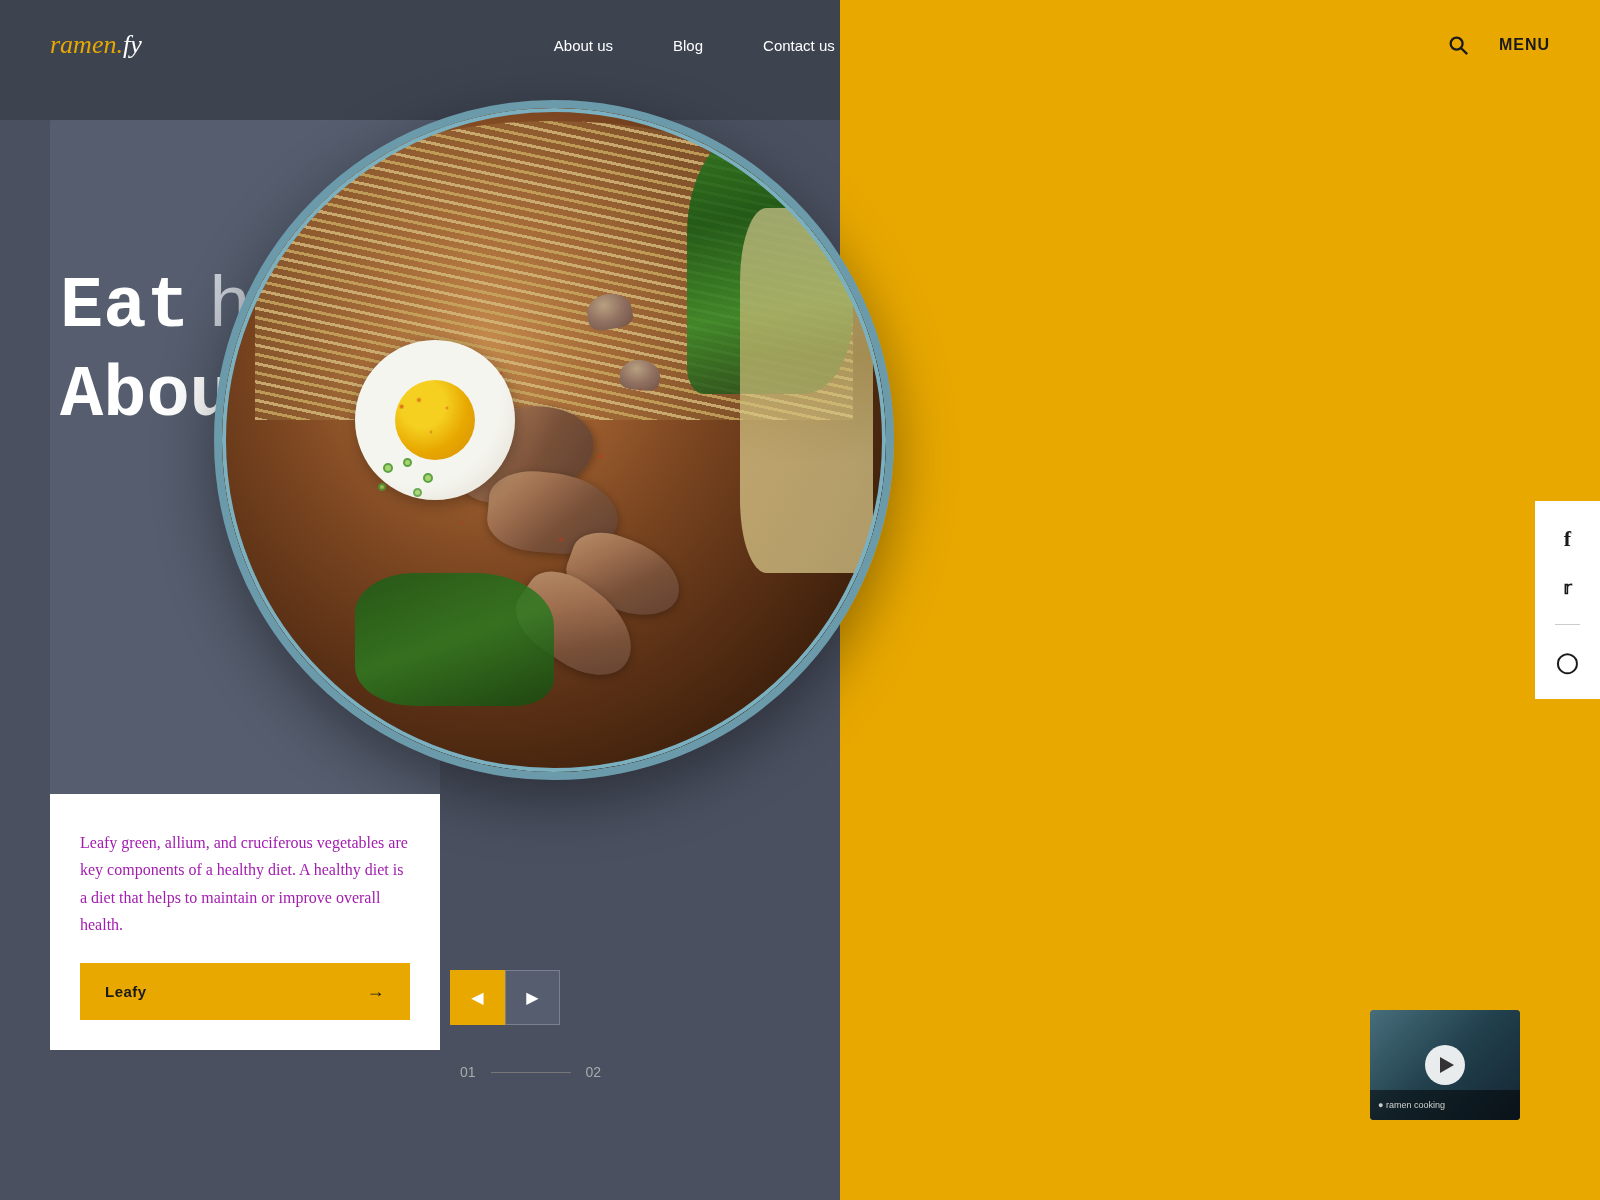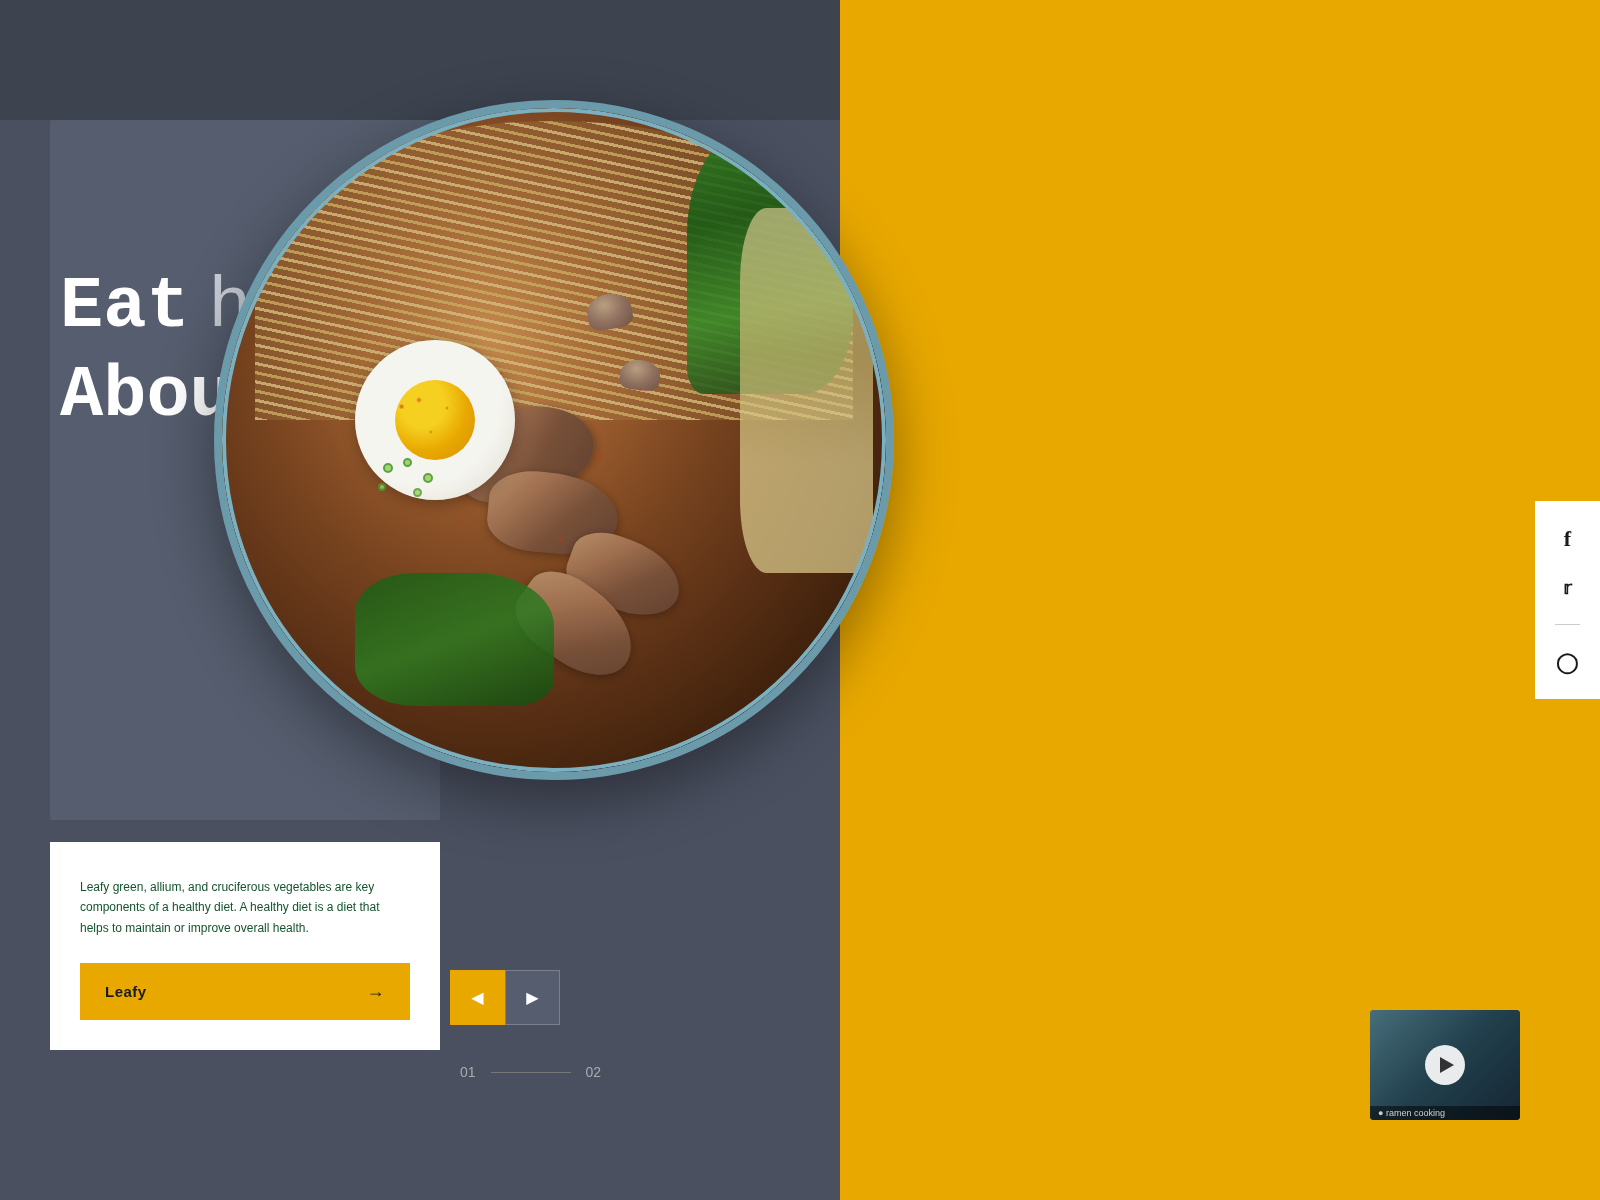--- a/index.html
+++ b/index.html
@@ -138,24 +138,24 @@
       position: absolute;
       bottom: 150px;
       left: 50px;
       width: 390px;
       background: #ffffff;
       padding: 35px 30px 30px 30px;
       z-index: 10;
     }
 
     .desc-text {
-      font-family: Liberation Sans, sans-serif;
-      font-size: 12px;
+      font-family: Liberation Serif, serif;
+      font-size: 16px;
       line-height: 1.7;
-      color: #14532d;
+      color: #a21caf;
     }
 
     .recipe-btn {
       display: flex;
       align-items: center;
       justify-content: space-between;
       background: #e8a800;
       color: #1a1a1a;
       font-family: Arial, sans-serif;
       font-weight: bold;
@@ -517,33 +517,55 @@
 
     <div class="social-sidebar">
       <span class="social-icon" style="font-family: serif; font-size: 22px;">f</span>
       <span class="social-icon" style="font-size: 18px;">𝕣</span>
       <div class="social-divider"></div>
       <span class="social-icon" style="font-size: 20px;">◯</span>
     </div>
 
     <div class="video-thumb">
       <div style="position:absolute;inset:0;background:linear-gradient(135deg,#5a8a9a,#2a5060,#1a3040);"></div>
-      <div style="position:absolute;bottom:0;left:0;right:0;height:14px;background:rgba(0,0,0,0.5);
+      <div style="position:absolute;bottom:0;left:0;right:0;height:30px;background:rgba(0,0,0,0.5);
                   display:flex;align-items:center;padding:4px 8px;">
         <span style="color:#fff;font-size:9px;font-family:Arial;">● ramen cooking</span>
       </div>
       <div class="video-overlay">
         <div class="play-btn">
           <div class="play-triangle"></div>
         </div>
       </div>
     </div>
 
   </div>
 
+  <div class="header">
+
+    <div>
+      <span class="logo-ramen" style="font-size:26px;font-style:italic;color:#e8a800;">ramen</span><span style="font-size:26px;font-style:italic;color:#e8a800;">.</span><span class="logo-fy" style="font-size:26px;font-style:italic;color:#ffffff;">fy</span>
+    </div>
+
+    <nav class="nav">
+      <a class="nav-item">About us</a>
+      <a class="nav-item">Blog</a>
+      <a class="nav-item">Contact us</a>
+    </nav>
+
+    <div class="header-right">
+      <div class="search-icon-btn">
+        <svg class="search-svg" viewBox="0 0 24 24">
+          <circle cx="10.5" cy="10.5" r="6.5"></circle>
+          <line x1="15.5" y1="15.5" x2="22" y2="22"></line>
+        </svg>
+      </div>
+      <span class="menu-label">MENU</span>
+    </div>
+  </div>
 
   <div class="bowl-container" style="position:absolute; top:100px; left:430px; width:720px; height:720px; z-index:6;">
     <div class="bowl-circle">
       <div class="bowl-inner">
 
         <div class="broth"></div>
 
         <div style="
           position:absolute; top:2%; left:5%; width:90%; height:45%;
           background: repeating-linear-gradient(

